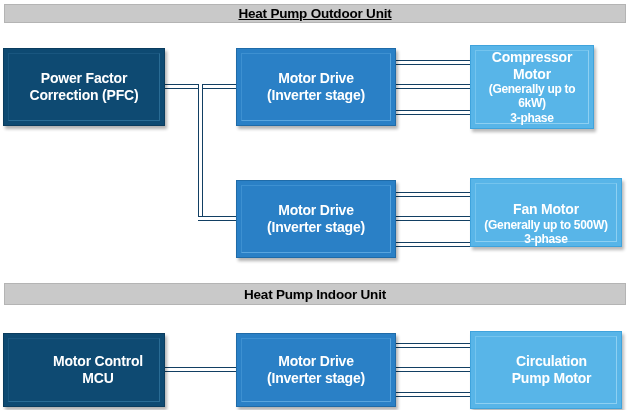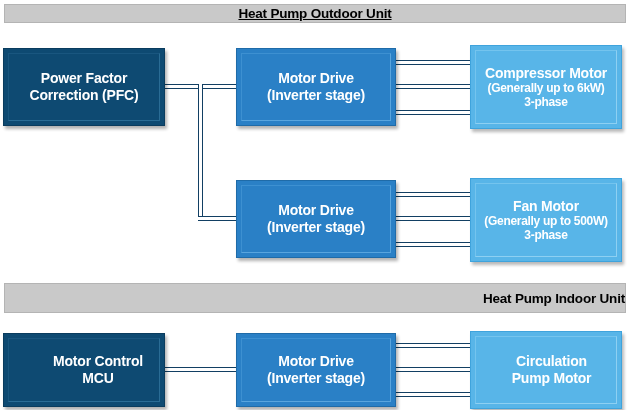--- a/index.html
+++ b/index.html
@@ -170,47 +170,47 @@
   </div>
 
   <div class="block mid" style="left:236px; top:48px; width:160px; height:78px;">
     <span class="inner"></span>
     <span class="labels">
       <span class="l1">Motor Drive</span>
       <span class="l2">(Inverter stage)</span>
     </span>
   </div>
 
-  <div class="block light" style="left:470px; top:45px; width:152px; height:84px;">
+  <div class="block light" style="left:470px; top:45px; width:124px; height:84px;">
     <span class="inner"></span>
     <span class="labels">
       <span class="l1">Compressor Motor</span>
       <span class="sub">(Generally up to 6kW)</span>
       <span class="sub">3-phase</span>
     </span>
   </div>
 
   <div class="block mid" style="left:236px; top:180px; width:160px; height:78px;">
     <span class="inner"></span>
     <span class="labels">
       <span class="l1">Motor Drive</span>
       <span class="l2">(Inverter stage)</span>
     </span>
   </div>
 
-  <div class="block light" style="left:470px; top:178px; width:152px; height:84px;">
+  <div class="block light" style="left:470px; top:178px; width:152px; height:69px;justify-content:flex-end;">
     <span class="inner"></span>
     <span class="labels">
       <span class="l1">Fan Motor</span>
       <span class="sub">(Generally up to 500W)</span>
       <span class="sub">3-phase</span>
     </span>
   </div>
 
-  <div class="section-bar" style="left:4px; top:283px; width:622px; height:30px;justify-content:flex-end;">
+  <div class="section-bar" style="left:4px; top:283px; width:622px; height:22px;">
     <span class="bar-label">Heat Pump Indoor Unit</span>
   </div>
 
   <div class="bus-h" style="left:163px; top:367px; width:76px;"></div>
 
   <div class="bus-h" style="left:393px; top:343px; width:80px;"></div>
   <div class="bus-h" style="left:393px; top:367px; width:80px;"></div>
   <div class="bus-h" style="left:393px; top:392px; width:80px;"></div>
 
   <div class="block navy" style="left:3px; top:333px; width:162px; height:74px;padding-left:28px;">

